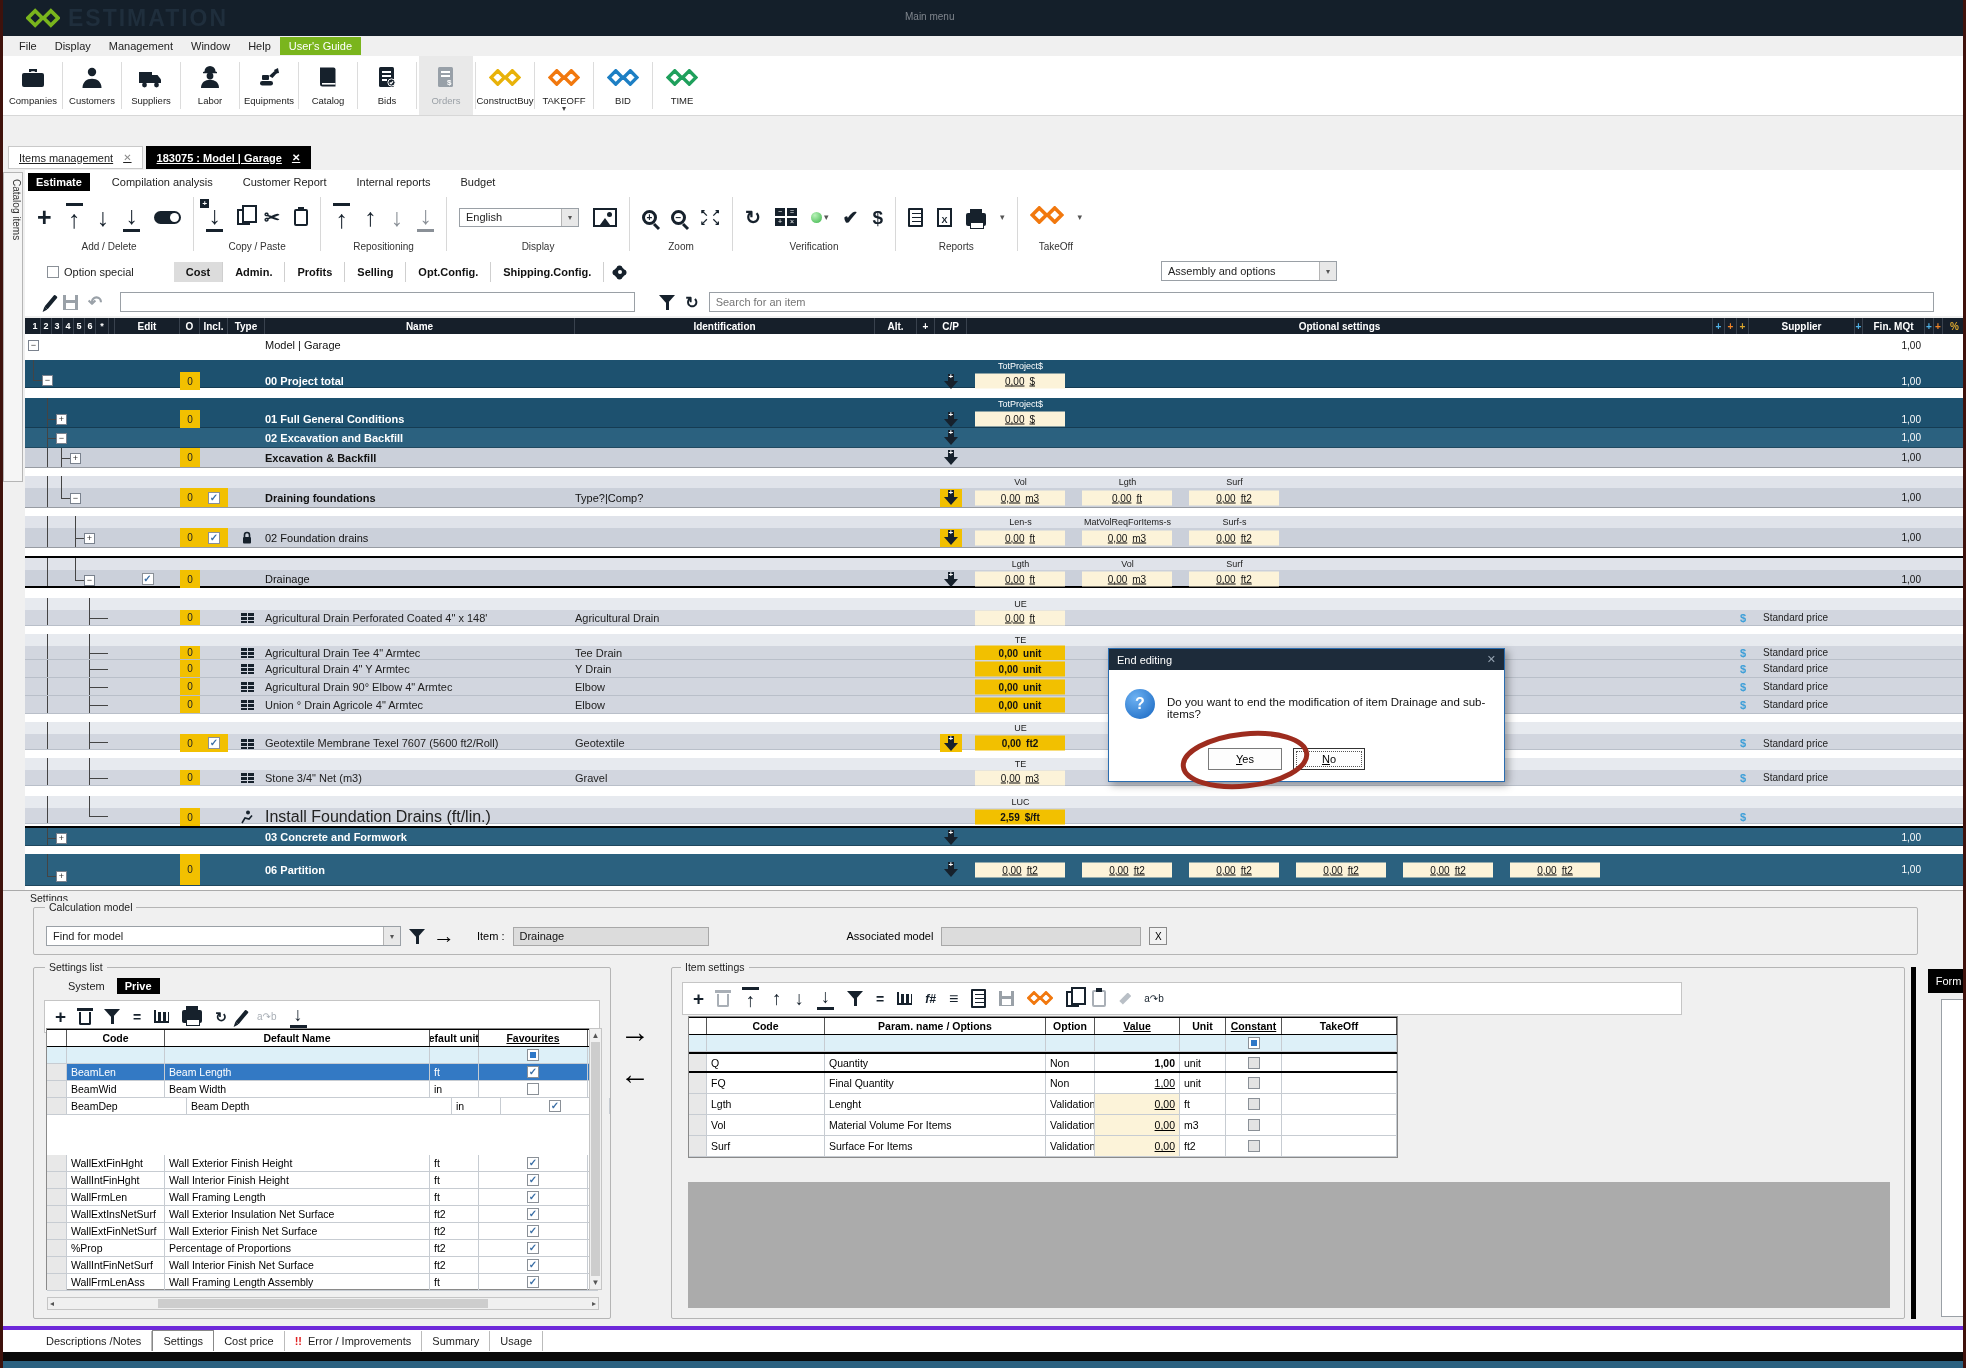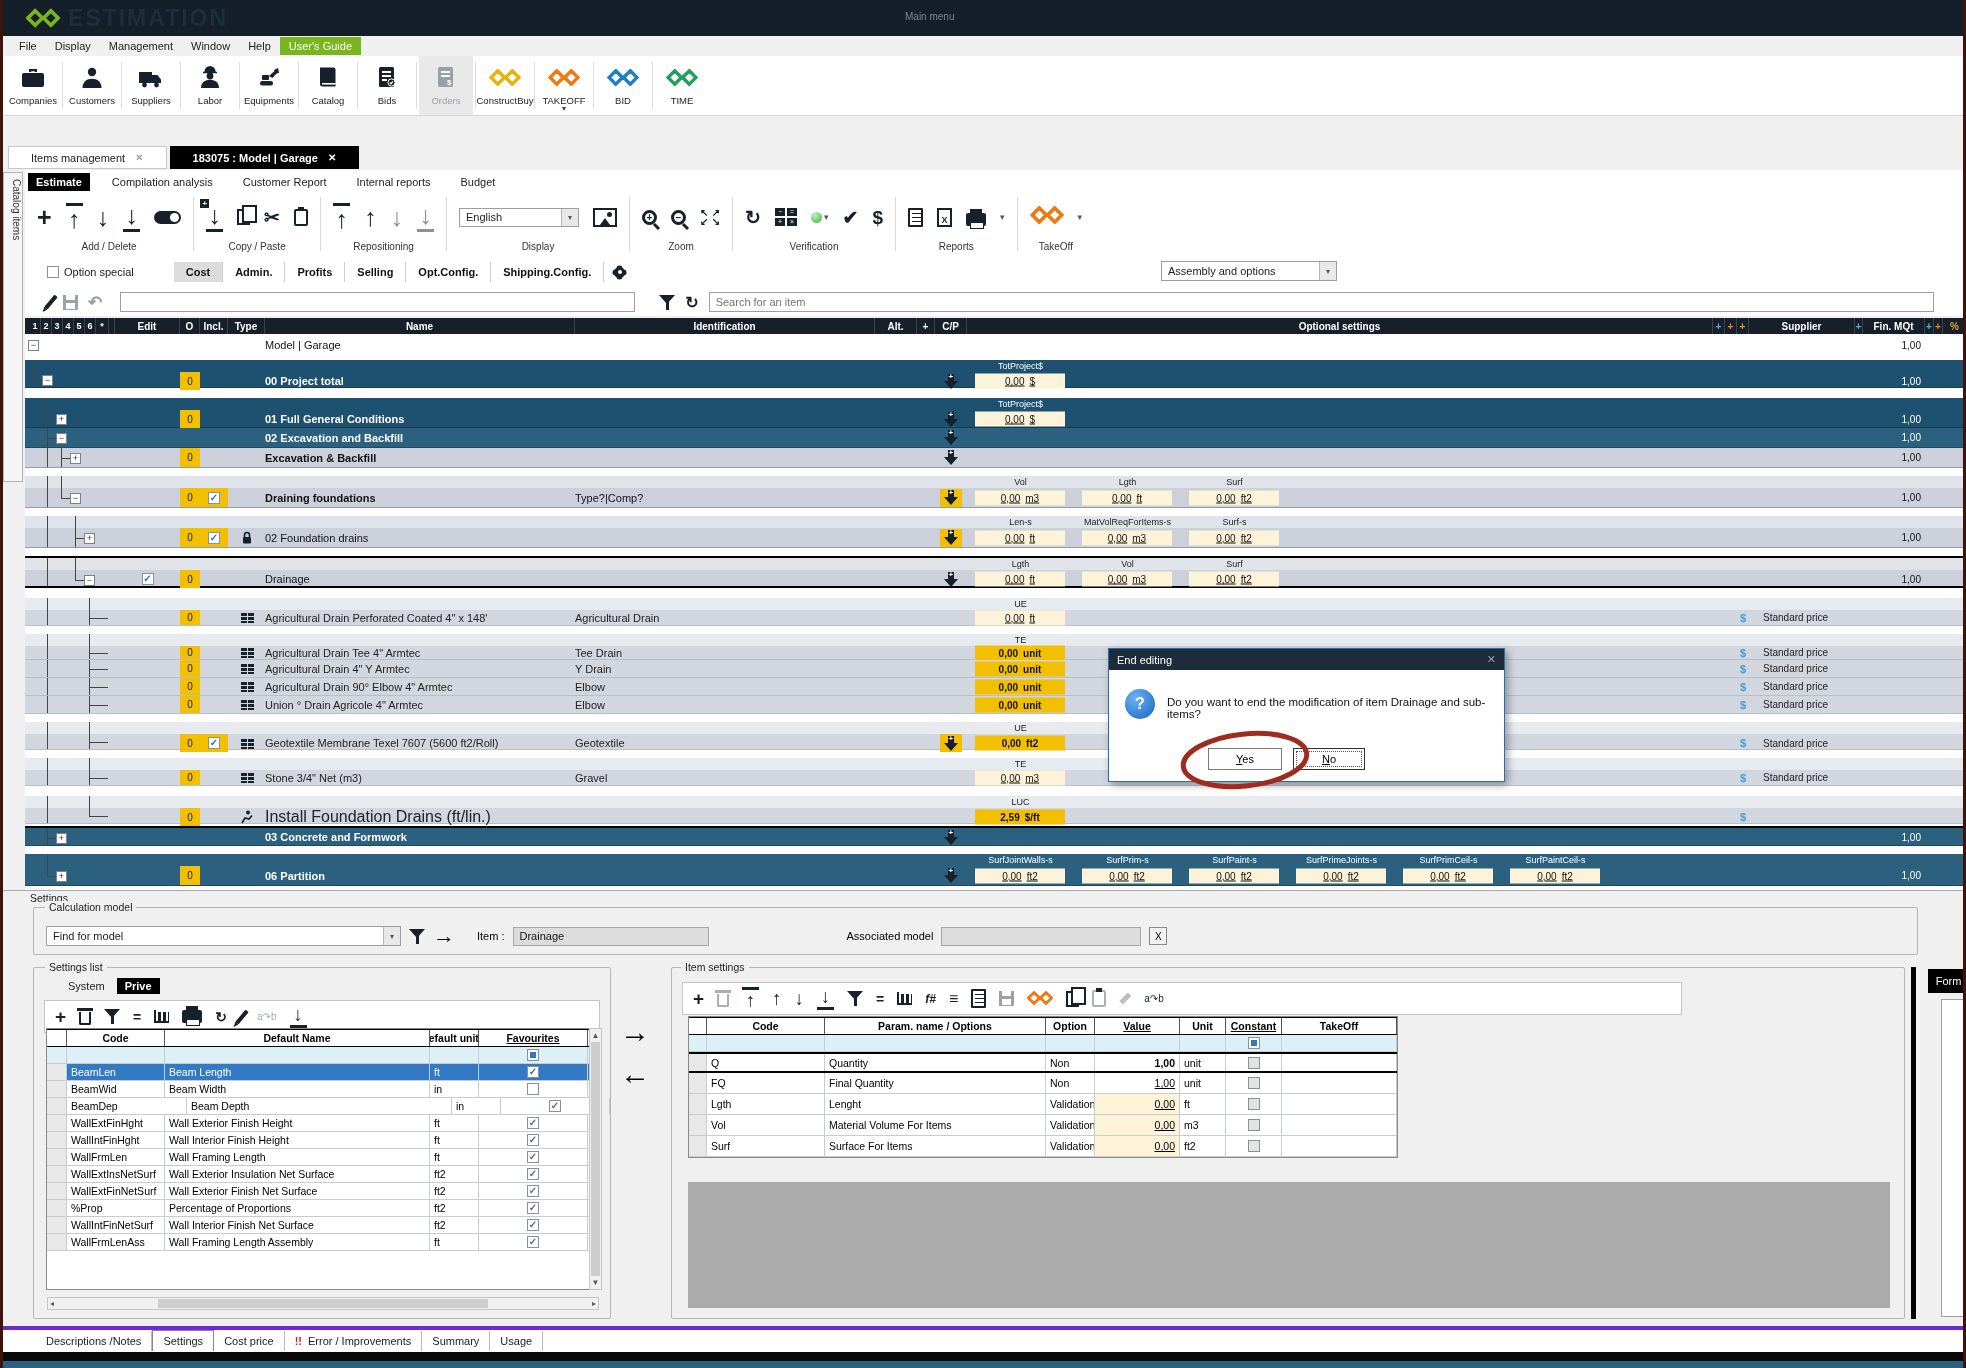--- a/index.html
+++ b/index.html
@@ -29,21 +29,21 @@
   .tbtn{width:54px;display:flex;flex-direction:column;align-items:center;justify-content:flex-start;padding-top:6px;position:relative;}
   .tbtn .tlab{font-size:9.5px;color:#222;margin-top:3px;white-space:nowrap;}
   .tbtn.dis{background:#e9e9e9;}
   .tbtn.dis .tlab{color:#9aa0a6;}
   .tsep{width:1px;background:#dcdcdc;margin:6px 2px;}
   .tico{height:30px;display:flex;align-items:center;justify-content:center;}
   .tcaret{font-size:8px;color:#444;line-height:5px;}
 
   
   #tabbar{position:absolute;left:8px;top:146px;height:23px;display:flex;gap:3px;}
-  .dtab{display:flex;align-items:center;gap:10px;padding:0 22px;font-size:11px;background:#fff;border:1px solid #c9c9c9;color:#222;}
+  .dtab{display:flex;align-items:center;gap:10px;padding:0 10px;font-size:11px;background:#fff;border:1px solid #c9c9c9;color:#222;text-decoration:underline;}
   .dtab.act{background:#000;color:#fff;border-color:#000;font-weight:bold;}
   .dtab .x{font-size:10px;color:#888;}
   .dtab.act .x{color:#fff;}
 
   
   #catstrip{position:absolute;left:3px;top:172px;width:20px;height:310px;background:#f5f5f5;border:1px solid #b5b5b5;writing-mode:vertical-rl;font-size:10px;color:#333;padding-top:6px;text-align:left;}
 
   
   #ribbonband{position:absolute;left:25px;top:170px;width:1941px;height:146px;background:#fff;}
   #viewtabs{display:flex;gap:14px;padding:3px 0 2px 3px;font-size:11px;}
@@ -1212,28 +1212,20 @@
           <div class="gcell" style="width: 8px;"></div>
           <div class="gcell fincell" style="width: 62px;">1,00</div>
           <div class="gcell" style="width: 18px;"></div>
           <div class="gcell" style="width: 23px;"></div>
         </div>
         <div class="vline" style="left: 22px; top: 0px; height: 100%;"></div>
         <div class="hline" style="left: 22px; top: 10px; width: 9px;"></div>
         <div class="exp" style="left: 31px; top: 4.5px;">+</div>
       </div>
       <div class="grow r-navy2" style="height: 32px; margin-top: 8px;">
-        <div class="lblstrip">
-          <span class="optlab" style="left: 942px;">SurfJointWalls-s</span>
-          <span class="optlab" style="left: 1049px;">SurfPrim-s</span>
-          <span class="optlab" style="left: 1156px;">SurfPaint-s</span>
-          <span class="optlab" style="left: 1263px;">SurfPrimeJoints-s</span>
-          <span class="optlab" style="left: 1370px;">SurfPrimCeil-s</span>
-          <span class="optlab" style="left: 1477px;">SurfPaintCeil-s</span>
-        </div>
         <div class="gmain">
           <div class="gcell" style="width: 90px;"></div>
           <div class="gcell" style="width: 65px;"></div>
           <div class="gcell ocell" style="width: 20px;">0</div>
           <div class="gcell inclcell" style="width: 28px;"></div>
           <div class="gcell" style="width: 37px; justify-content: center;"></div>
           <div class="gcell" style="width: 310px; font-size: 11px; font-weight: bold;">06 Partition</div>
           <div class="gcell" style="width: 300px; font-size: 11px;"></div>
           <div class="gcell" style="width: 42px;"></div>
           <div class="gcell" style="width: 18px;"></div>
@@ -1417,21 +1409,21 @@
           <div class="stc" style="width: 265px;">
             <span>Beam Depth</span>
           </div>
           <div class="stc" style="width: 49px;">
             <span>in</span>
           </div>
           <div class="stc" style="width: 109px; justify-content: center;">
             <span class="cb">✓</span>
           </div>
         </div>
-        <div class="strow" style="height: 17px;">
+        <div class="strow" style="height: 17px; margin-top: 40px;">
           <div class="stc num" style="width: 20px;"></div>
           <div class="stc" style="width: 98px;">
             <span>WallExtFinHght</span>
           </div>
           <div class="stc" style="width: 265px;">
             <span>Wall Exterior Finish Height</span>
           </div>
           <div class="stc" style="width: 49px;">
             <span>ft</span>
           </div>

